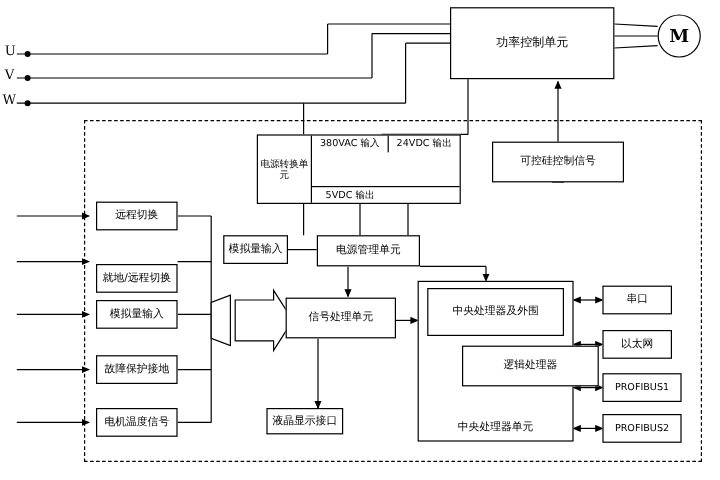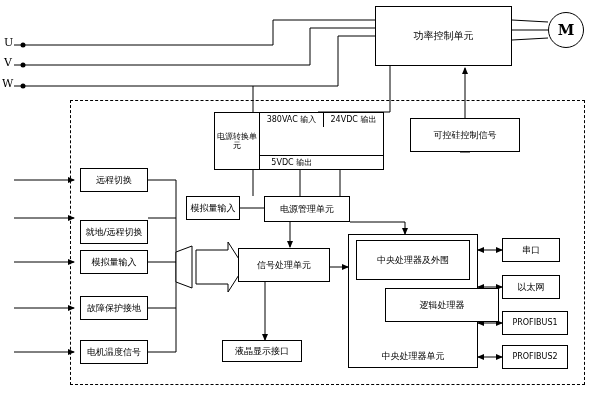--- a/index.html
+++ b/index.html
@@ -192,21 +192,21 @@
   </div>
 
   <div class="box" style="left:410px; top:118px; width:110px; height:34px;">可控硅控制信号</div>
 
   <div class="box" style="left:186px; top:196px; width:54px; height:24px;">模拟量输入</div>
 
   <div class="box" style="left:264px; top:196px; width:86px; height:26px;">电源管理单元</div>
 
   <div class="box" style="left:238px; top:248px; width:92px; height:34px;">信号处理单元</div>
 
-  <div class="box" style="left:222px; top:340px; width:80px; height:22px;">液晶显示接口</div>
+  <div class="box" style="left:222px; top:340px; width:64px; height:22px;">液晶显示接口</div>
 
   <div class="box" style="left:348px; top:234px; width:130px; height:134px; align-items:flex-end; justify-content:center; padding-bottom:6px;">
     <span>中央处理器单元</span>
   </div>
   <div class="box" style="left:356px; top:240px; width:114px; height:40px;">中央处理器及外围</div>
   <div class="box" style="left:356px; top:288px; width:114px; height:34px;margin-left:29px;">逻辑处理器</div>
 
   <div class="box" style="left:80px; top:168px; width:68px; height:24px;">远程切换</div>
   <div class="box" style="left:80px; top:204px; width:68px; height:24px;margin-top:16px;">就地/远程切换</div>
   <div class="box" style="left:80px; top:250px; width:68px; height:24px;">模拟量输入</div>

